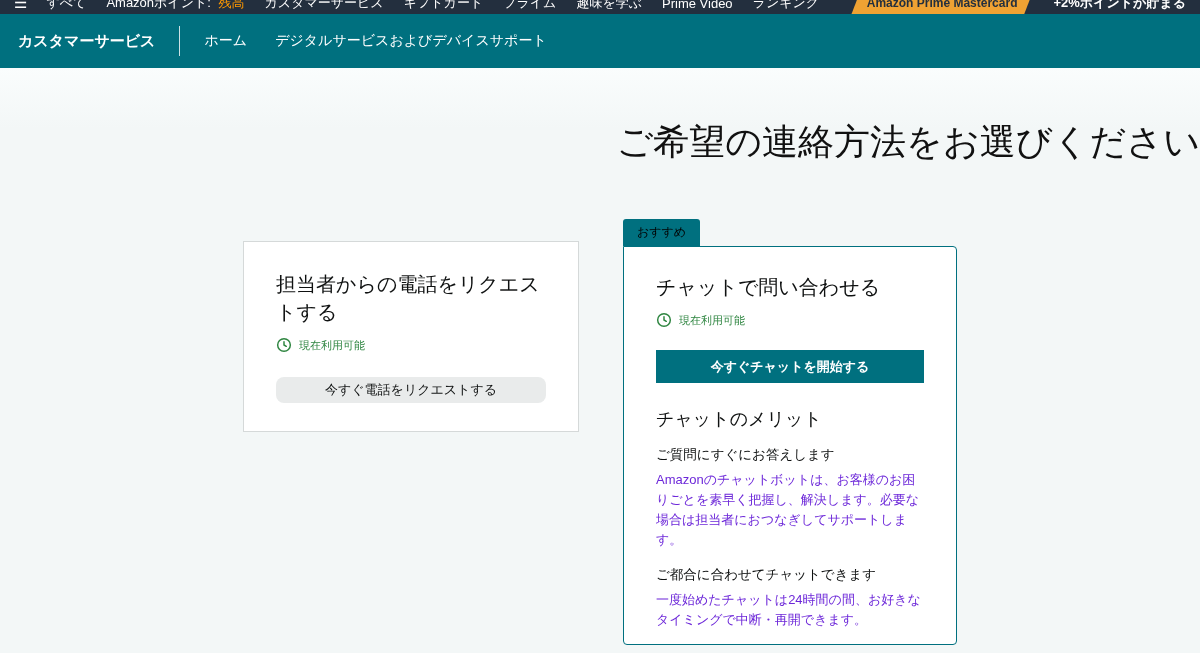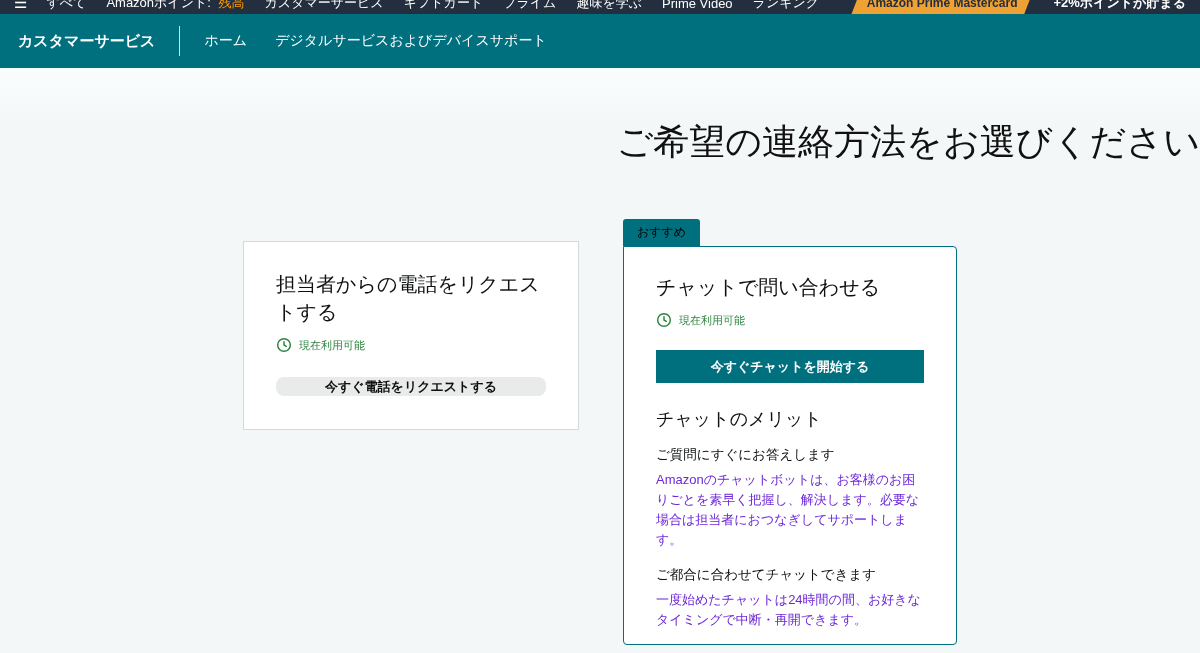--- a/index.html
+++ b/index.html
@@ -44,23 +44,23 @@
 
   .card { background:#fff; }
   .phone-col { margin-top:22px; }
   .phone-card { width:336px; border:1px solid #d5d9d9; border-radius:0; padding:28px 32px; min-height:189px; }
   .card-title { margin:0; font-size:20px; font-weight:400; line-height:1.4; color:#0f1111; }
 
   .availability { display:flex; align-items:center; gap:7px; margin-top:11px; color:#2e8540; font-size:11px; }
   .availability svg { display:block; }
 
   .gray-btn {
-    display:block; width:100%; height:19px; margin-top:24px;
+    display:block; width:100%; height:26px; margin-top:24px;
     background:#e9ebeb; border:none; border-radius:8px;
-    font-family:inherit; font-size:13px; font-weight:700; color:#0f1111; cursor:pointer;
+    font-family:inherit; font-size:13px; font-weight:400; color:#0f1111; cursor:pointer;
   }
 
   .chat-badge {
     display:inline-block; background:#00707f; color:#000000;
     font-size:12px; padding:5px 14px; border-radius:3px 3px 0 0;
   }
   .chat-card { width:334px; border:1px solid #00707f; border-radius:0 4px 4px 4px; padding:26px 32px 14px; }
   .teal-btn {
     display:block; width:100%; height:33px; margin-top:22px;
     background:#00707f; border:none; border-radius:0;

